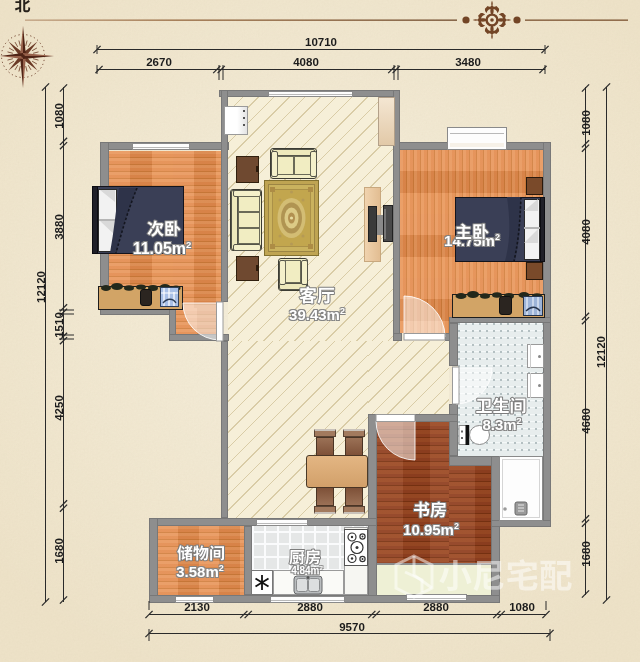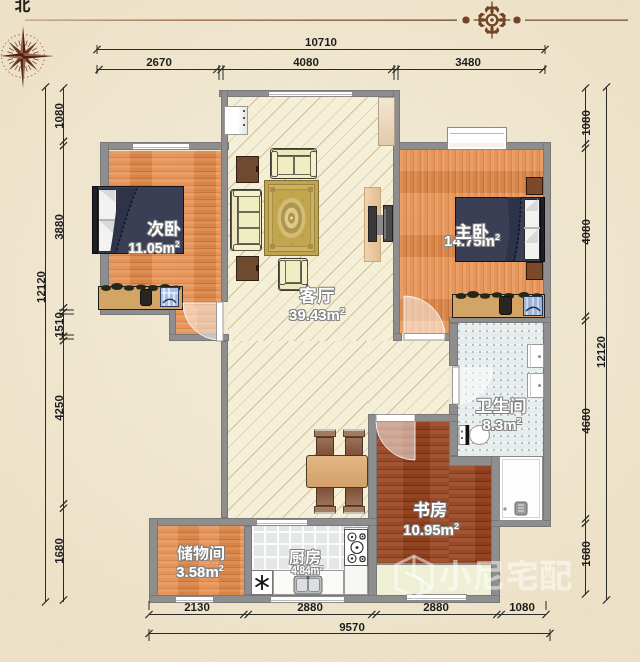--- a/index.html
+++ b/index.html
@@ -583,21 +583,21 @@
       <path d="M405,572 L422,580 L422,592"></path>
     </g>
     <g fill="rgba(255,255,255,0.5)">
       <path transform="translate(438.5,588.0) scale(0.03350,-0.03350)" d="M438 836V61C438 41 430 34 408 34C386 33 312 33 246 36C265 3 287 -54 294 -88C391 -89 460 -85 507 -66C552 -46 569 -13 569 61V836ZM678 573C758 426 834 237 854 115L986 167C960 293 878 475 796 617ZM176 606C155 475 103 300 22 198C55 184 110 156 140 135C224 246 278 433 312 583Z"></path>
       <path transform="translate(472.0,588.0) scale(0.03350,-0.03350)" d="M150 806V517C150 356 142 128 45 -28C76 -40 130 -70 153 -89C248 67 269 308 271 482H870V806ZM271 698H748V591H271ZM798 404C708 363 585 310 467 268V441H346V107C346 -18 387 -53 538 -53C570 -53 725 -53 759 -53C885 -53 922 -12 939 139C905 145 853 164 826 184C819 77 809 59 751 59C712 59 579 59 547 59C478 59 467 66 467 108V161C600 203 747 253 867 299Z"></path>
       <path transform="translate(505.5,588.0) scale(0.03350,-0.03350)" d="M49 286 64 170 396 205V96C396 -33 437 -72 584 -72C615 -72 745 -72 777 -72C904 -72 941 -26 958 135C922 144 867 164 838 185C831 67 822 46 768 46C735 46 624 46 597 46C537 46 528 52 528 97V218L947 262L933 374L528 334V453C624 472 715 495 792 524L699 623C564 569 343 530 139 509C153 482 170 434 174 404C246 411 321 419 396 430V321ZM413 829C424 808 435 784 443 761H70V535H192V648H802V535H930V761H581C570 793 550 833 532 864Z"></path>
       <path transform="translate(539.0,588.0) scale(0.03350,-0.03350)" d="M537 804V688H820V500H540V83C540 -42 576 -76 687 -76C710 -76 803 -76 827 -76C931 -76 963 -25 975 145C943 152 893 173 867 193C861 60 855 36 817 36C796 36 722 36 704 36C665 36 659 41 659 83V386H820V323H936V804ZM152 141H386V72H152ZM152 224V302C164 295 186 277 195 266C241 317 252 391 252 448V528H286V365C286 306 299 292 342 292C351 292 368 292 377 292H386V224ZM42 813V708H177V627H61V-84H152V-21H386V-70H481V627H375V708H500V813ZM255 627V708H295V627ZM152 304V528H196V449C196 403 192 348 152 304ZM342 528H386V350L380 354C379 352 376 351 367 351C363 351 353 351 350 351C342 351 342 352 342 366Z"></path>
     </g>
 </svg>
 
-<div class="area" style="left:94px;top:239px;font-size:14px">11.05m<span class="sup">2</span></div>
+<div class="area" style="left:102px;top:239px;font-size:16px">11.05m<span class="sup">2</span></div>
 
 <div class="area" style="left:412px;top:232px;font-size:15px">14.75m<span class="sup">2</span></div>
 
 <div class="area" style="left:257px;top:306px;font-size:15px">39.43m<span class="sup">2</span></div>
 
 <div class="area" style="left:442px;top:416px;font-size:15px">8.3m<span class="sup">2</span></div>
 
 <div class="area" style="left:371px;top:521px;font-size:15px">10.95m<span class="sup">2</span></div>
 
 <div class="area" style="left:140px;top:563px;font-size:15px">3.58m<span class="sup">2</span></div>

